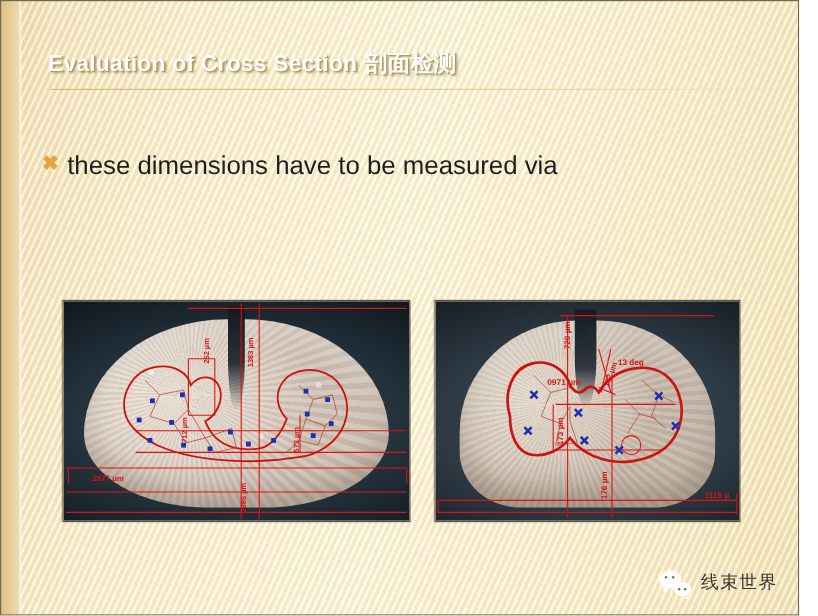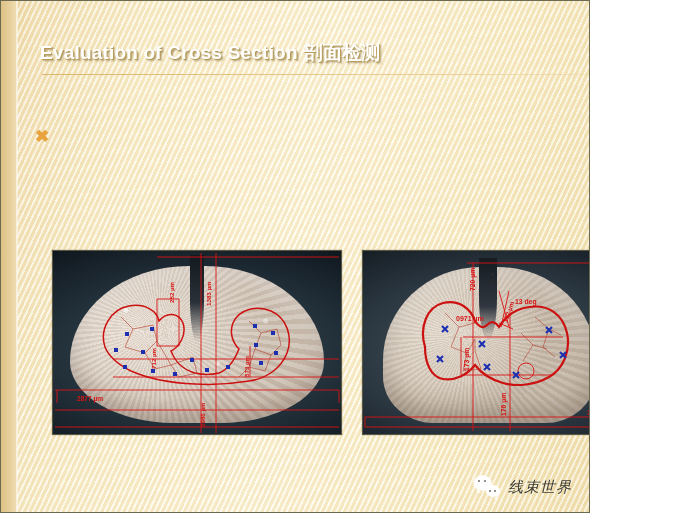--- a/index.html
+++ b/index.html
@@ -2,21 +2,21 @@
 <html><head>
 <meta charset="utf-8">
 <style>
   html,body{margin:0;padding:0;}
   body{
     width:682px;height:513px;overflow:hidden;
     font-family:"Liberation Sans",sans-serif;
     background:#fff;
   }
   .slide{
-    position:relative;width:590px;height:513px;overflow:hidden;
+    position:relative;width:666px;height:513px;overflow:hidden;
     background:
       repeating-linear-gradient(115deg,
         rgba(255,255,255,.55) 0px,
         rgba(255,255,255,.55) 2px,
         rgba(231,206,147,.30) 2px,
         rgba(231,206,147,.30) 5px),
       linear-gradient(100deg,#e8d193 0%,#f3e3bb 6%,#faf0cf 22%,#fdf6dd 50%,#f9eec9 78%,#f0e0b2 100%);
   }
   
   .slide:before{
@@ -121,21 +121,21 @@
     border-radius:0 0 70% 70%;
   }
 
   
   .ovl{position:absolute;inset:0;}
   .ovl text{font-family:"Liberation Sans",sans-serif;fill:#d81414;font-weight:bold;}
 
   
   .watermark{
     position:absolute;right:18px;bottom:16px;z-index:20;
-    display:flex;align-items:flex-end;gap:8px;font-style:italic;
+    display:flex;align-items:flex-start;gap:8px;
   }
   .wm-text{font-size:15px;color:#3a3a33;letter-spacing:1px;}
   .wm-icon{width:26px;height:21px;position:relative;}
   .wm-icon .b1{
     position:absolute;left:0;top:0;width:17px;height:14px;border-radius:50%;
     background:#ffffff;box-shadow:0 0 0 1px rgba(255,255,255,.6);
   }
   .wm-icon .b1:after{
     content:"";position:absolute;left:3px;bottom:-3px;width:0;height:0;
     border-left:4px solid #ffffff;border-top:4px solid transparent;border-bottom:0;
@@ -163,20 +163,21 @@
   <div class="left-band-edge"></div>
 
   <div class="title">
     <span>Evaluation of Cross Section</span><span class="cn">剖面检测</span>
   </div>
   <div class="title-rule"></div>
 
   <div class="bullet-row">
     <div class="bullet-mark">✖</div>
     <div class="bullet-text">
+      <div>these dimensions have to be measured via</div>
     </div>
   </div>
 
   <div class="photo" id="photo-left">
     <div class="scene bgL">
       <div class="blobL"></div>
       <div class="notchL"></div>
     </div>
 
     <svg class="ovl" viewBox="0 0 288 183" preserveAspectRatio="none">

